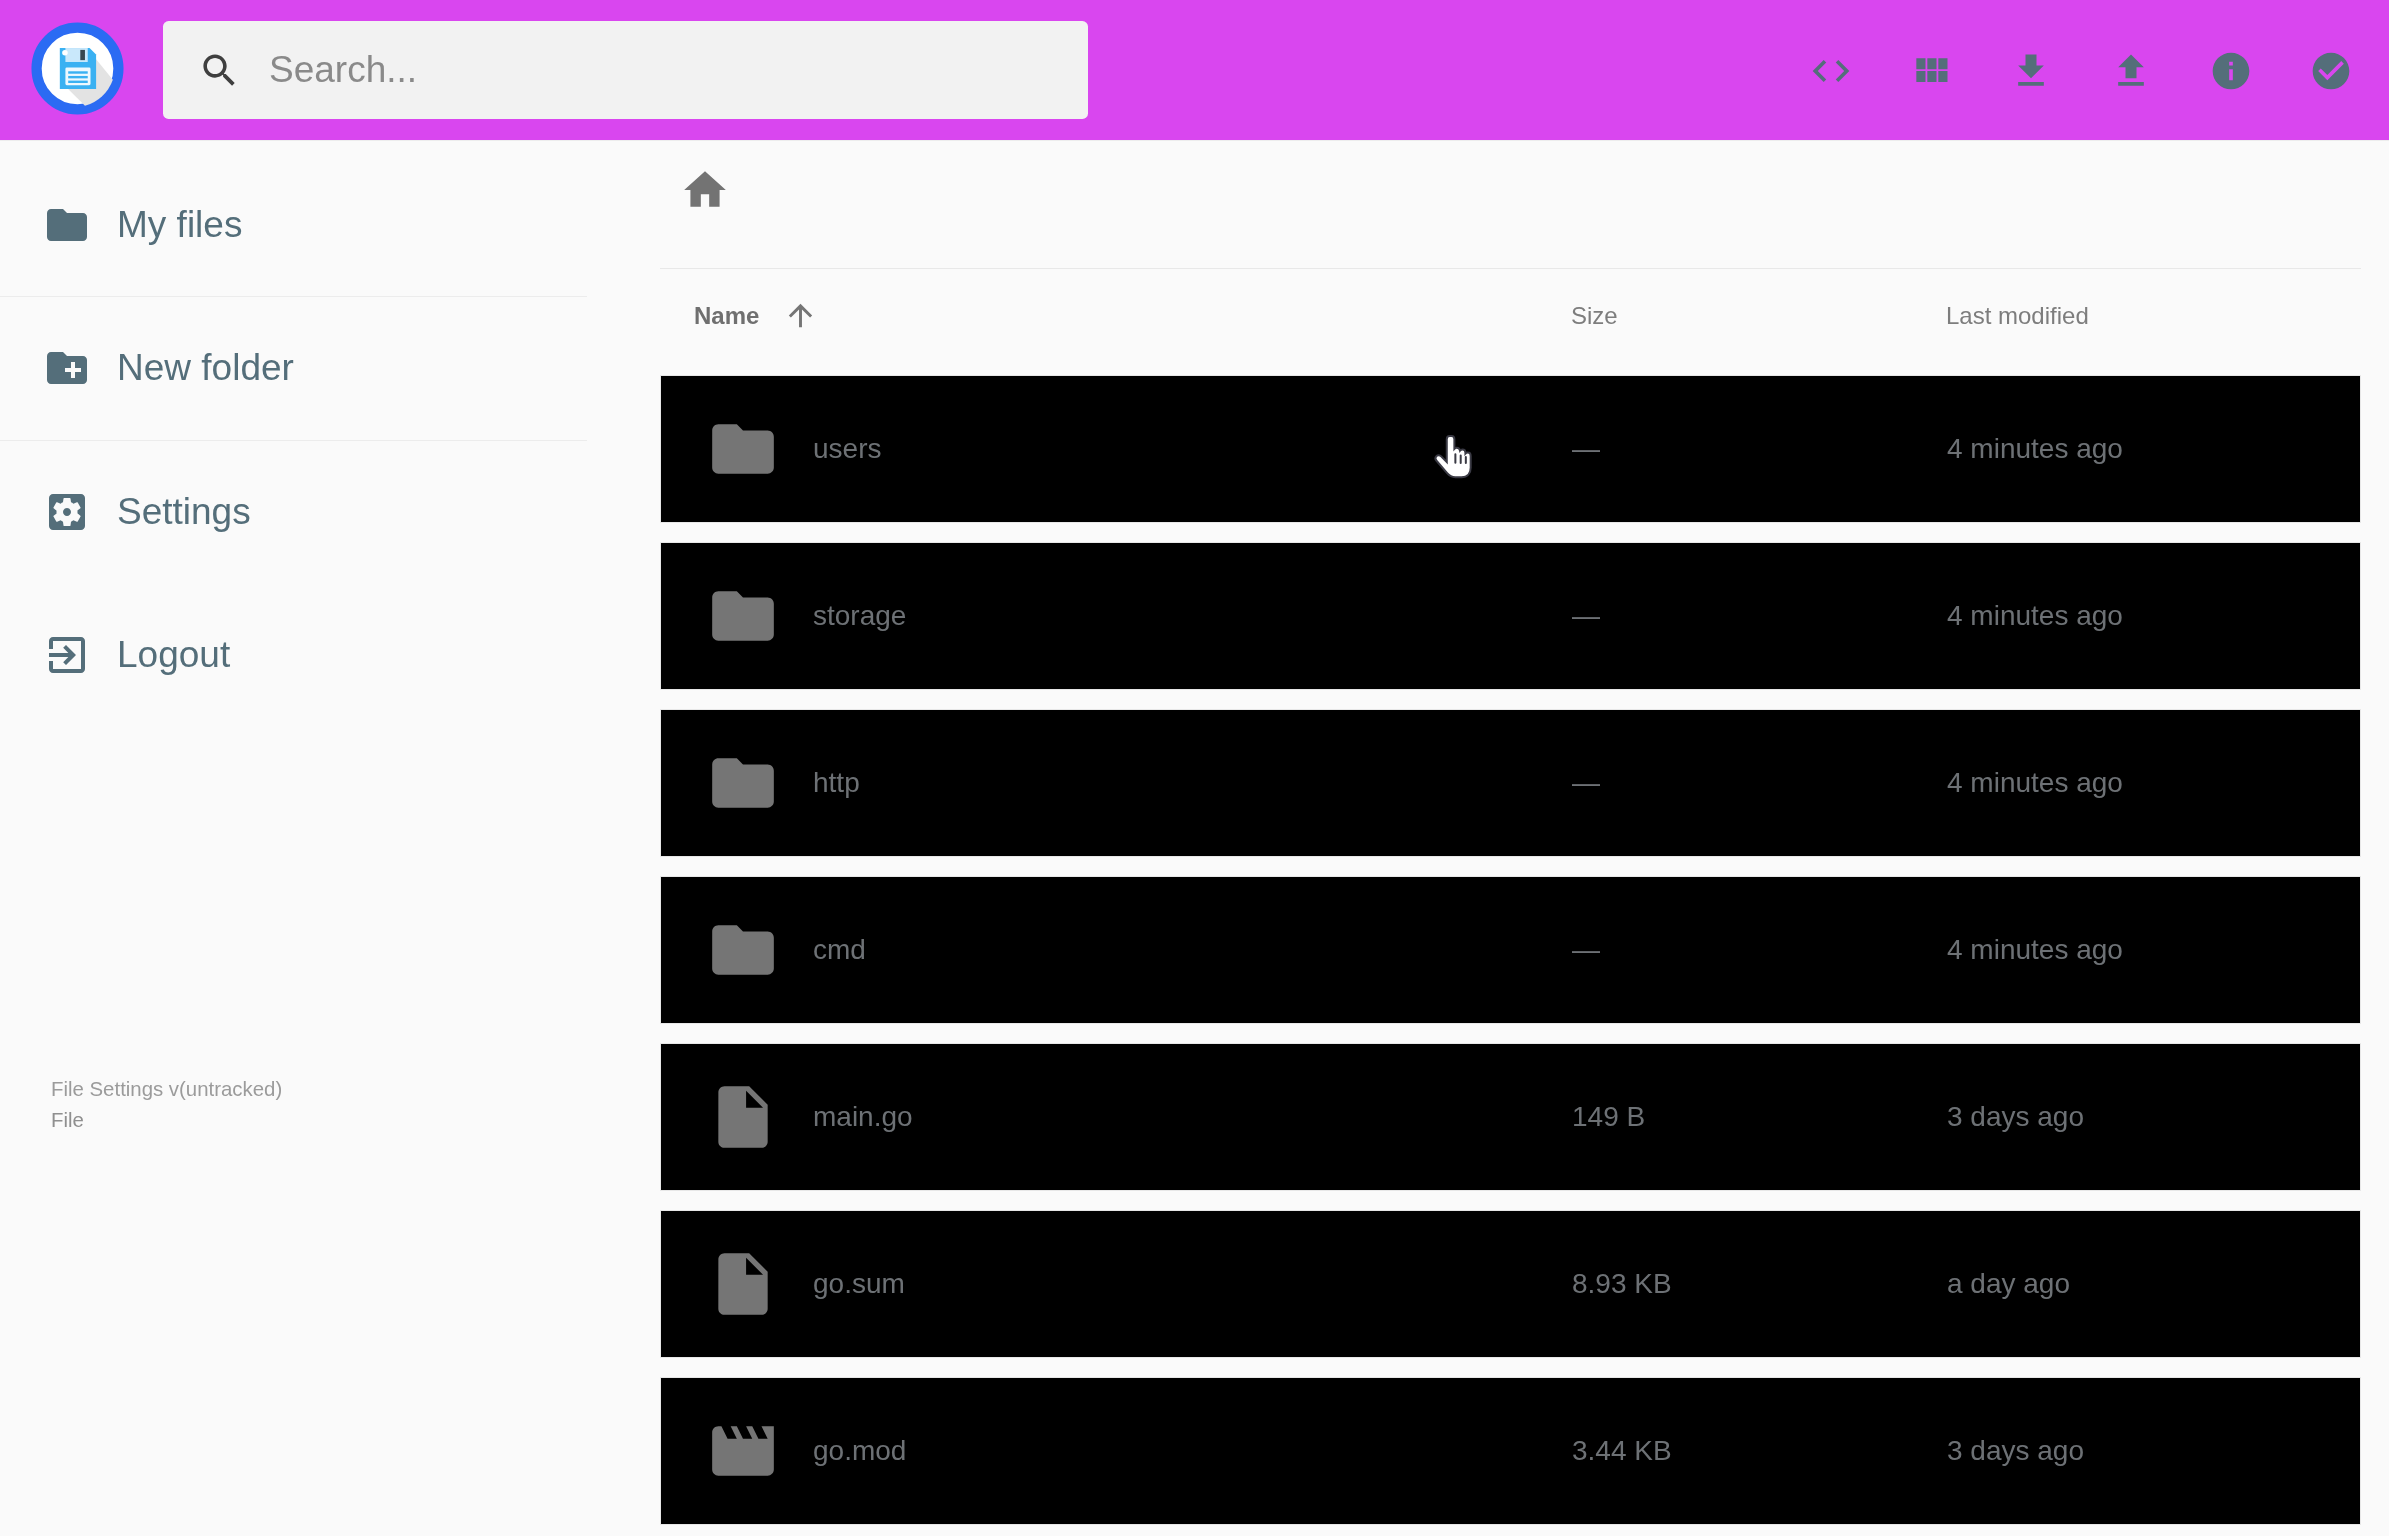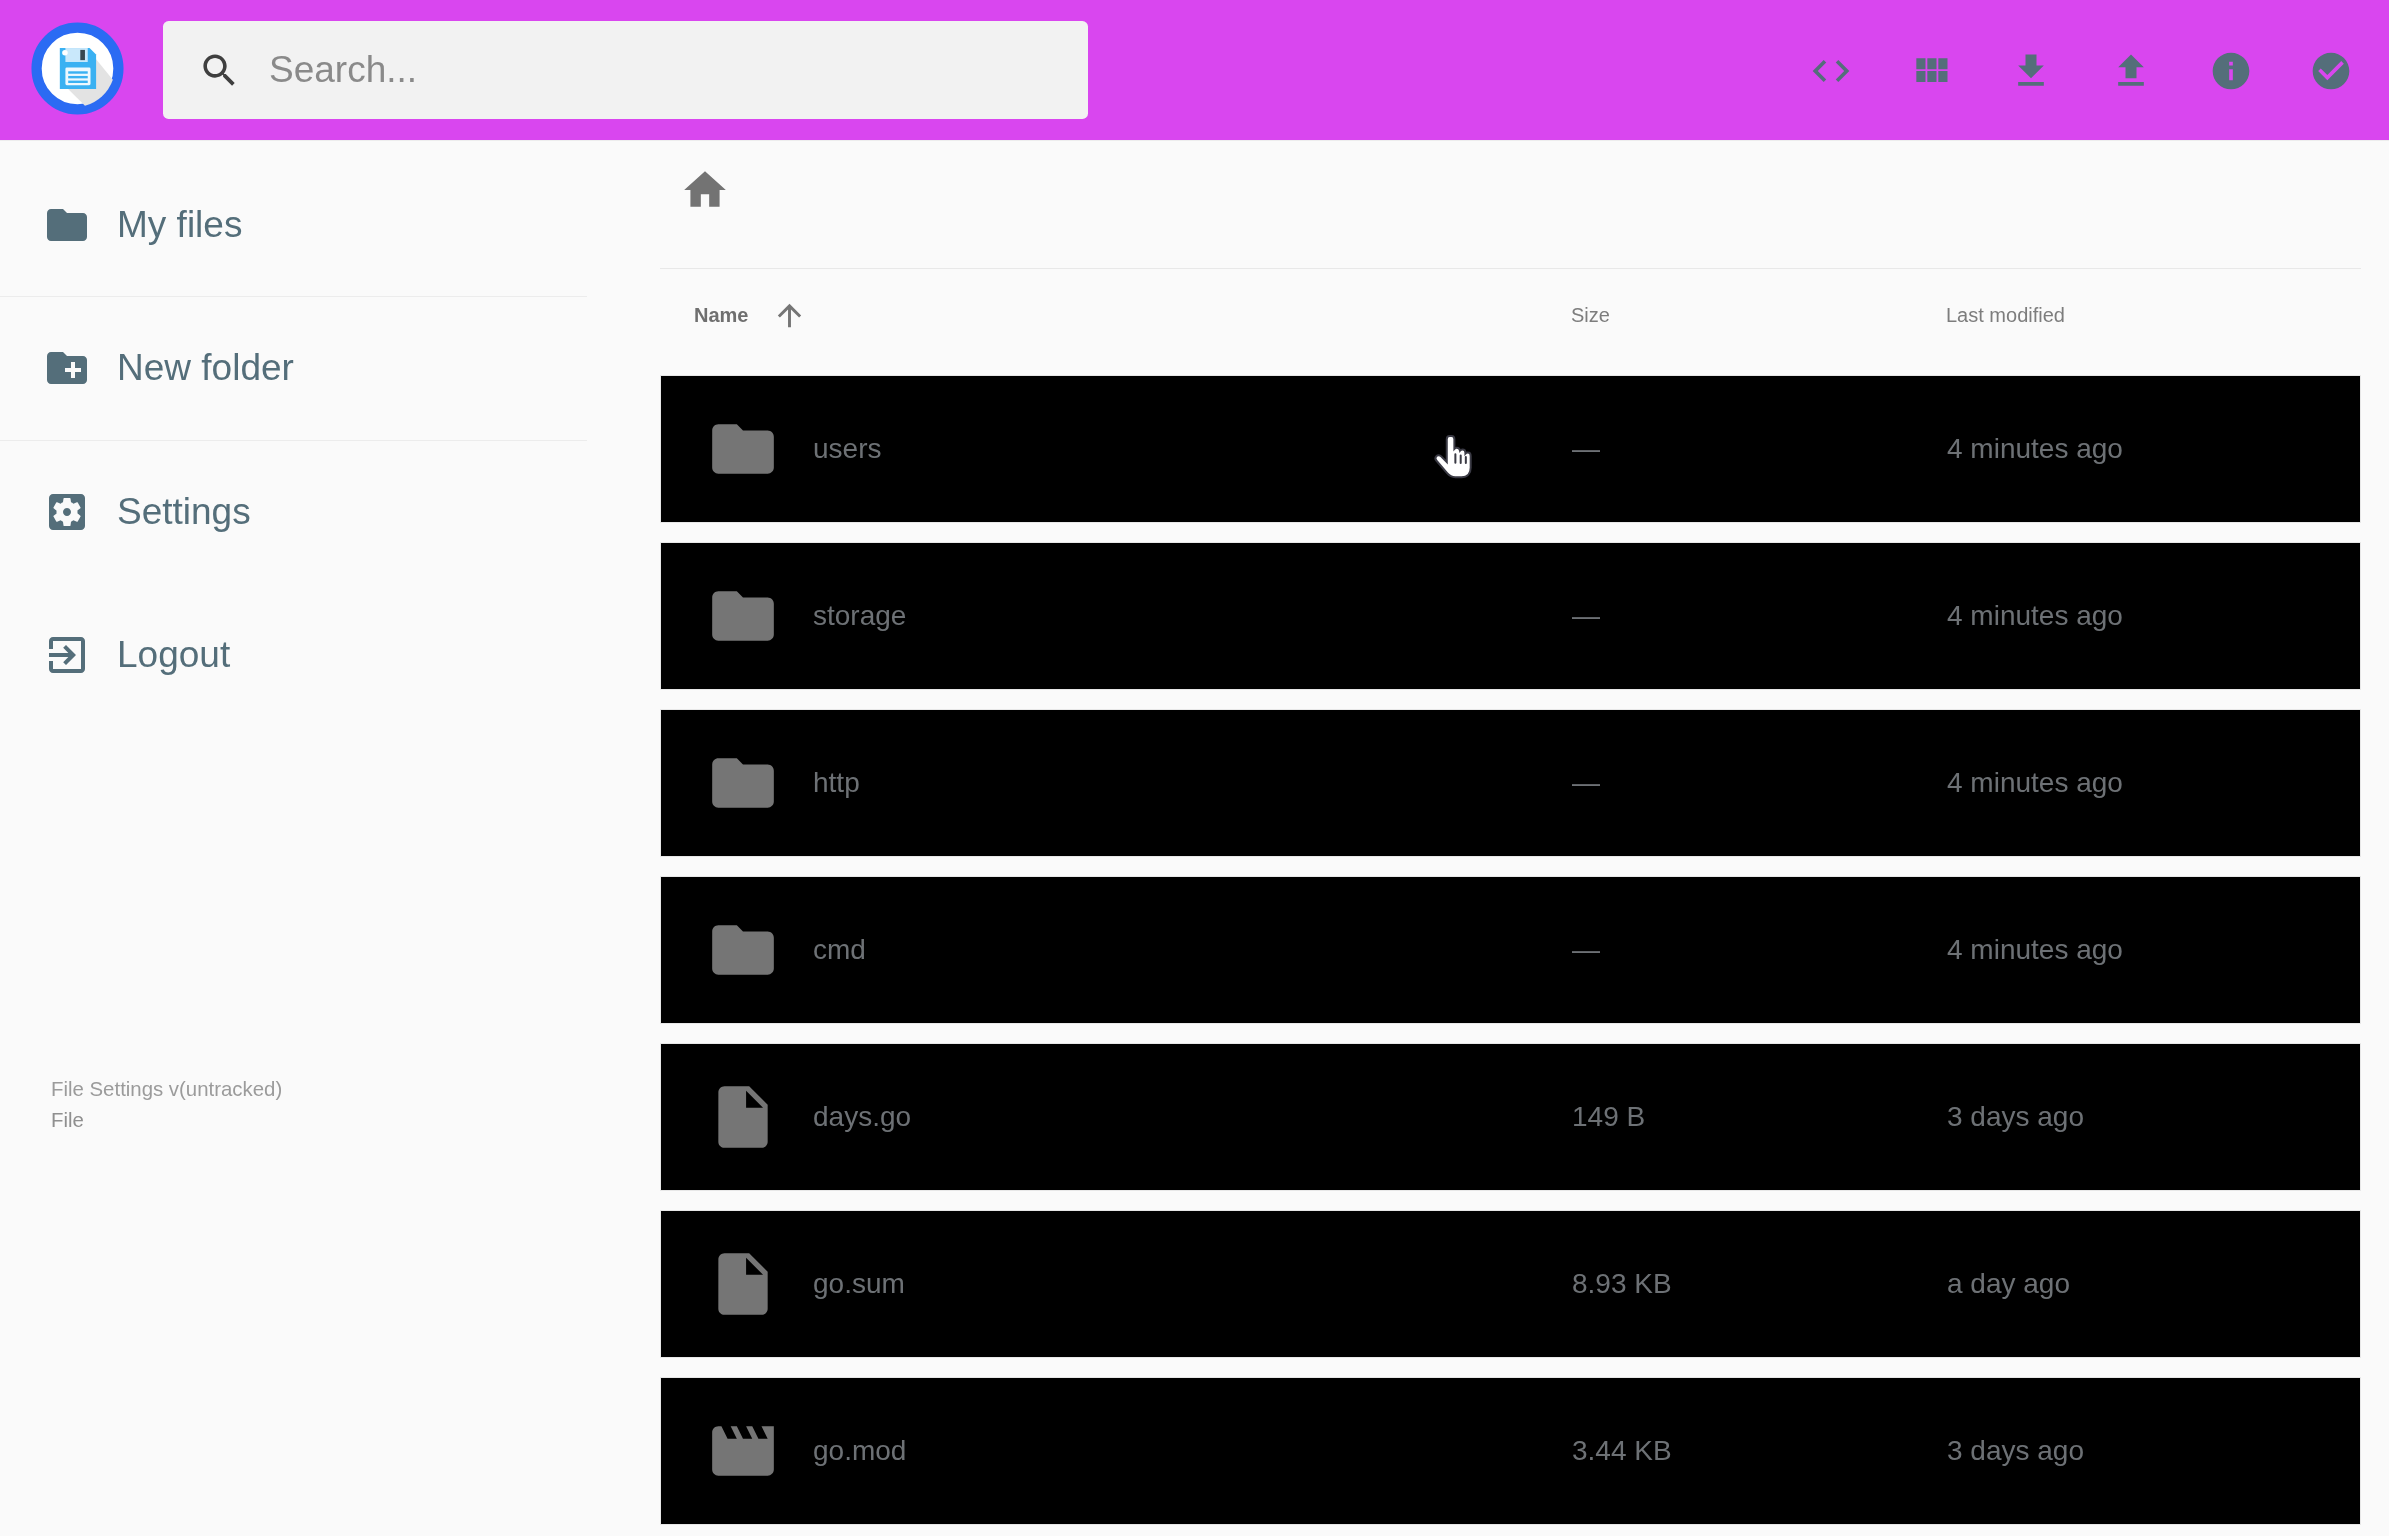--- a/index.html
+++ b/index.html
@@ -39,21 +39,21 @@
   }
   .side-item .sicon{width:48px;height:48px;display:flex;align-items:center;justify-content:center;flex:none;}
   .side-item .slabel{font-size:37px;}
   .side-footer{position:absolute;left:51px;top:921px;width:518px;color:#9b9b9b;font-size:20.4px;line-height:31px;}
   .side-footer .help{color:#8f8f8f;text-decoration:none;cursor:pointer;display:inline-block;}
   
   .home-btn{position:absolute;left:680px;top:165px;width:50px;height:50px;color:#737373;cursor:pointer;}
   .listing-divider{position:absolute;left:660px;top:268px;width:1701px;height:0.9px;background:#e8e8e8;}
   .colheader{
     position:absolute;left:660px;top:274px;width:1701px;height:83px;
-    display:flex;align-items:center;color:#7d7d7d;font-size:20px;justify-content:space-between;
+    display:flex;align-items:center;color:#7d7d7d;font-size:24px;justify-content:space-between;
   }
   .colheader .cell-name{width:911px;display:flex;align-items:center;gap:24px;padding-left:34px;}
   .colheader .cell-name .hname{font-weight:bold;color:#6f6f6f;cursor:pointer;}
   .colheader .sort-arrow{color:#757575;display:flex;align-items:center;cursor:pointer;}
   .colheader .cell-size{width:375px;cursor:pointer;}
   .colheader .cell-modified{flex:1;cursor:pointer;}
   .rows{position:absolute;left:660px;top:375px;width:1701px;}
   .row{
     height:148px;background:#000000;border:0.9px solid #e7e7e7;margin-bottom:19px;
     display:flex;align-items:center;cursor:pointer;
@@ -247,21 +247,21 @@
         <div class="cell-size">—</div>
         <div class="cell-modified">4 minutes ago</div>
       </div>
       <div class="row">
         <div class="cell-name">
           <span class="ficon">
             <svg width="74" height="74" viewBox="0 0 24 24" fill="currentColor">
               <path d="M6 2c-1.1 0-1.99.9-1.99 2L4 20c0 1.1.89 2 1.99 2H18c1.1 0 2-.9 2-2V8l-6-6H6zm7 7V3.5L18.5 9H13z"></path>
             </svg>
           </span>
-          <span class="fname">days.go</span>
+          <span class="fname">main.go</span>
         </div>
         <div class="cell-size">149 B</div>
         <div class="cell-modified">3 days ago</div>
       </div>
       <div class="row">
         <div class="cell-name">
           <span class="ficon">
             <svg width="74" height="74" viewBox="0 0 24 24" fill="currentColor">
               <path d="M6 2c-1.1 0-1.99.9-1.99 2L4 20c0 1.1.89 2 1.99 2H18c1.1 0 2-.9 2-2V8l-6-6H6zm7 7V3.5L18.5 9H13z"></path>
             </svg>

